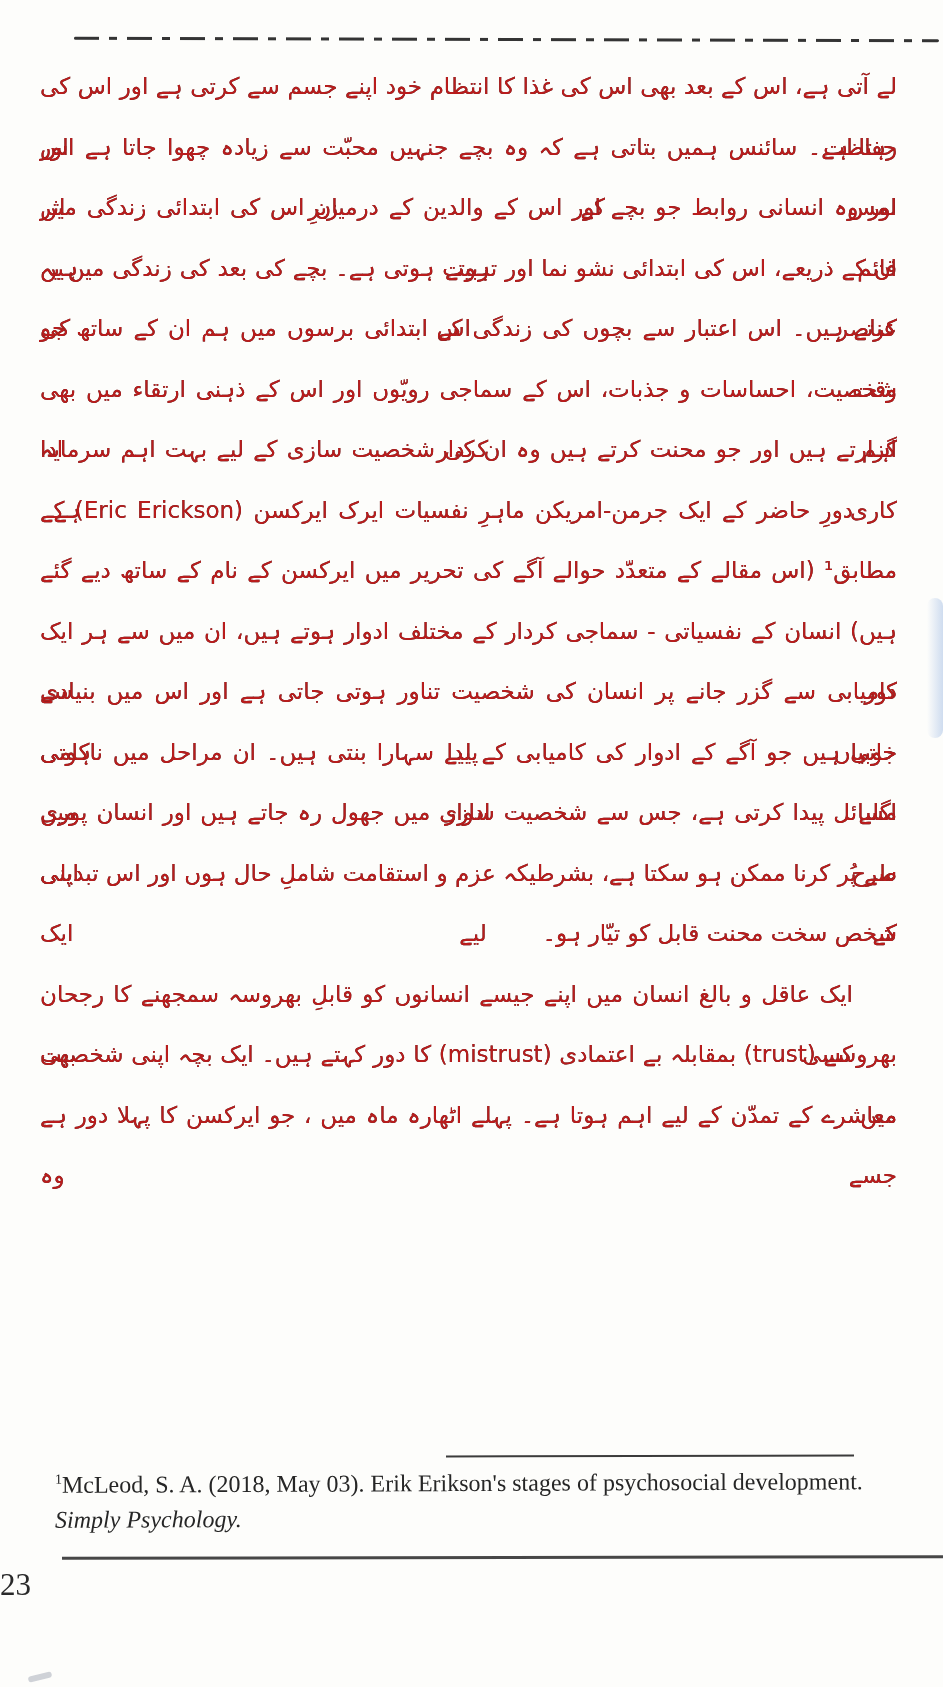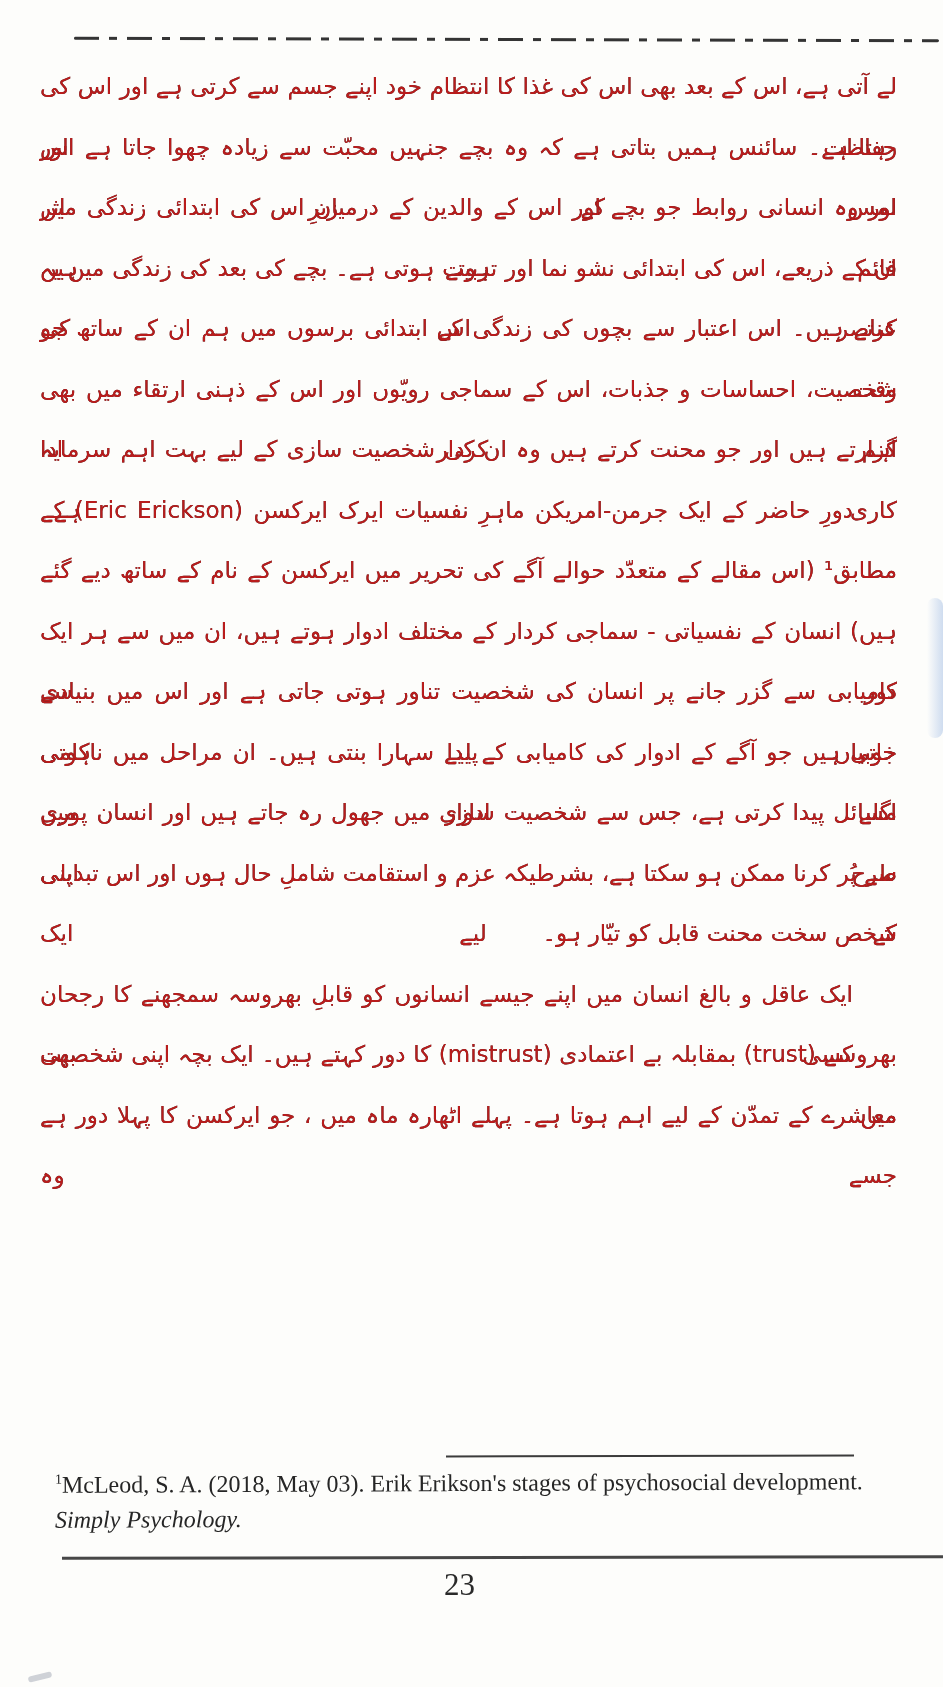--- a/index.html
+++ b/index.html
@@ -63,21 +63,21 @@
   
   .bottomrule {
     position: absolute;
     top: 1556px; left: 62px; right: 0; height: 2.5px;
     background: #474747;
     transform: rotate(-0.1deg);
   }
   .pagenum {
     position: absolute;
     top: 1567px; left: 0; right: 24px;
-    text-align: center;
+    text-align: left;
     font-family: "Liberation Serif", serif;
     font-size: 31px;
     color: #2a2a2a;
   }
   
   .streak-right {
     position: absolute;
     top: 598px; right: 0; width: 16px; height: 140px;
     background: linear-gradient(to left, rgba(150,180,225,0.45), rgba(150,180,225,0));
     border-radius: 8px;

